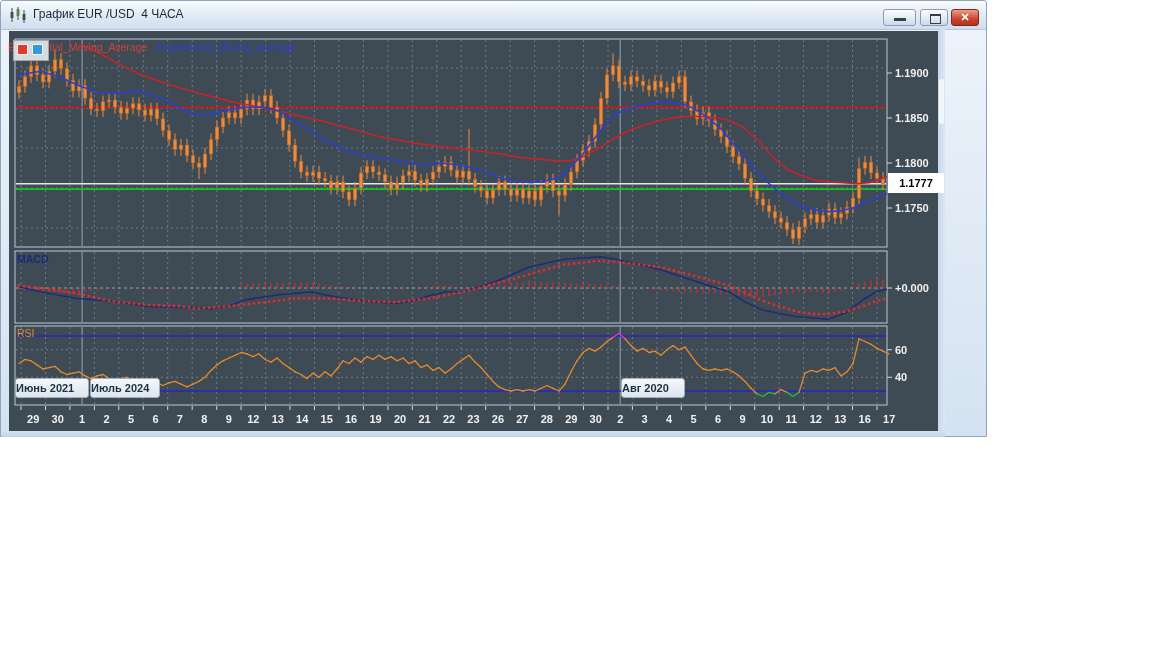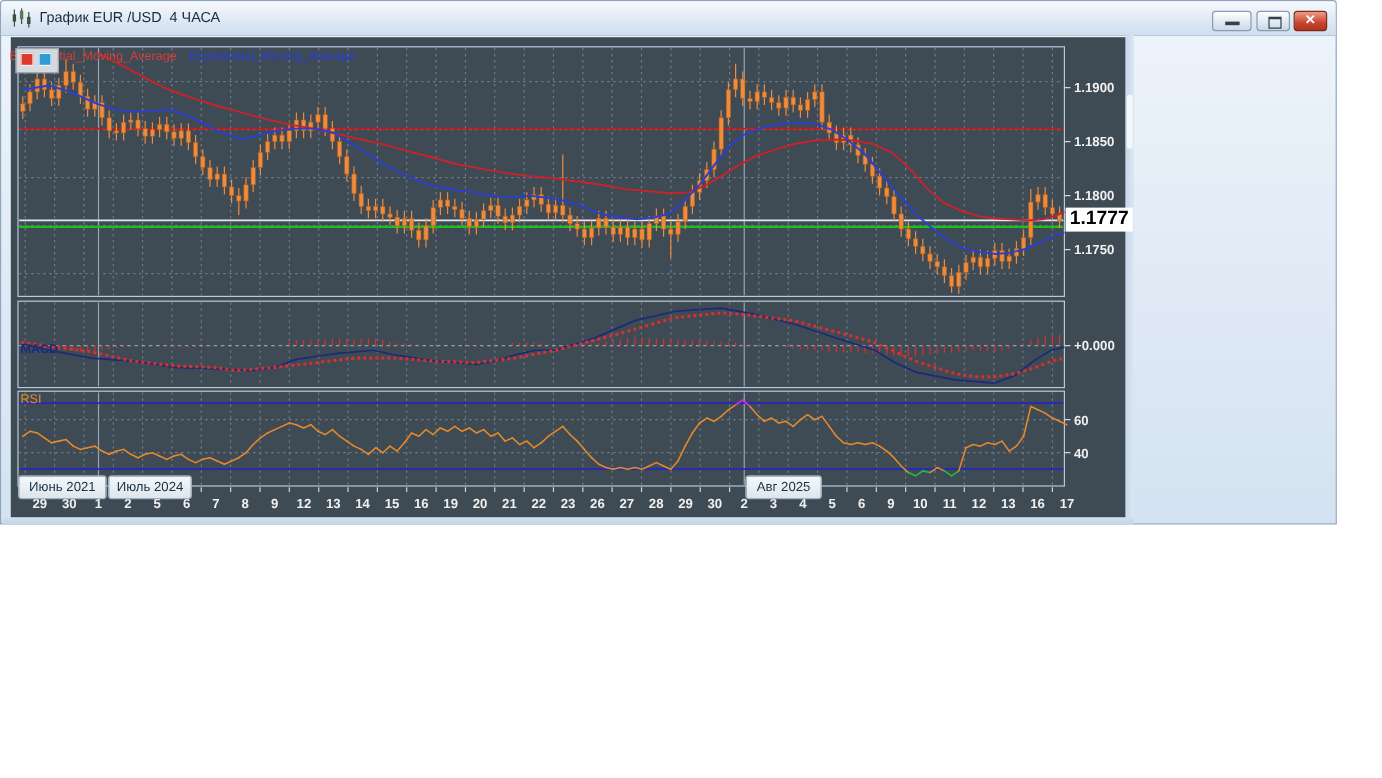--- a/index.html
+++ b/index.html
@@ -1,19 +1,19 @@
 <!DOCTYPE html>
 <html><head>
 <meta charset="utf-8">
 <style>
   html,body{margin:0;padding:0;background:#fff;}
   #stage{position:relative;width:1152px;height:648px;background:#ffffff;overflow:hidden;
          font-family:"Liberation Sans",sans-serif;}
   
-  .win{position:absolute;left:0;top:0;width:1114px;height:437px;
+  .win{position:absolute;left:0;top:0;width:987px;height:437px;
        background:linear-gradient(#eef4fb,#d4e2f1);border:1px solid #8fa5bd;
        border-radius:3px 3px 0 0;box-sizing:border-box;padding-left:28px;}
   .titlebar{position:absolute;left:0;top:0;width:100%;height:28px;
             background:linear-gradient(#f7fafd,#dde8f4 60%,#cfdeee);
             border-bottom:1px solid #b6c6d8;border-radius:3px 3px 0 0;}
   .win-icon{position:absolute;left:7px;top:5px;width:20px;height:18px;}
   .win-title{position:absolute;left:32px;top:6px;font-size:12px;color:#1c2a3a;white-space:pre;}
   .btn{position:absolute;top:8px;height:17px;border:1px solid #8a9cb2;border-radius:3px;
        background:linear-gradient(#fdfefe,#cdd9e8);box-sizing:border-box;cursor:default;}
   .btn-min{right:70px;width:33px;}
@@ -29,30 +29,30 @@
   .client svg{position:absolute;left:0;top:0;}
   svg text{font-family:"Liberation Sans",sans-serif;font-size:11px;font-weight:700;fill:#f0f0f0;}
   .ovl{position:absolute;font-size:10.5px;line-height:13px;white-space:pre;}
   .legend-red{left:-1px;top:10px;color:#d24038;z-index:2;}
   .legend-blue{left:148px;top:10px;color:#2a3fd4;z-index:2;}
   .swatchbox{left:4px;top:9px;width:36px;height:21px;background:#d6dade;border:1px solid #9aa6b0;
              z-index:3;box-sizing:border-box;}
   .sw{position:absolute;top:3px;width:11px;height:11px;border:1px solid #f2f2f2;box-sizing:border-box;}
   .sw-red{left:3px;background:#e03a2c;}
   .sw-blue{left:18px;background:#2f9bd8;}
-  .macd-label{left:8px;top:222px;color:#1b2a7a;font-weight:700;margin-top:32px;}
+  .macd-label{left:8px;top:222px;color:#1b2a7a;font-weight:700;}
   .rsi-label{left:8px;top:296px;color:#e5892b;font-weight:400;}
   .monthbox{top:347px;height:20px;background:linear-gradient(#f4f7fa,#dde6ee);
             border:1px solid #9fb0c0;border-radius:3px;color:#1c2f45;font-size:11px;
-            font-weight:400;text-align:center;line-height:19px;box-sizing:border-box;z-index:2;margin-top:18px;}
+            font-weight:700;line-height:19px;box-sizing:border-box;z-index:2;}
   .mb-jun{left:6px;width:74px;}
   .mb-jul{left:81px;width:70px;}
   .mb-aug{left:612px;width:64px;}
   .pricebox{left:879px;top:142px;width:56px;height:20px;background:#ffffff;color:#000;
-            font-size:16px;font-weight:700;text-align:center;line-height:20px;z-index:2;}
+            font-size:11px;font-weight:700;text-align:center;line-height:20px;z-index:2;}
   
   .rstrip{position:absolute;left:937px;top:28px;width:7px;height:403px;
           background:linear-gradient(90deg,#c7d8ea,#dbe7f3);}
   .rthumb{position:absolute;left:1px;top:50px;width:5px;height:45px;background:#f2f7fc;border-radius:2px;}
   .bstrip{position:absolute;left:1px;top:430px;width:943px;height:6px;background:linear-gradient(#d3e1f0,#c3d4e7);}
 </style>
 </head>
 <body>
 
 <div id="stage">
@@ -1029,21 +1029,21 @@
       <div class="ovl swatchbox">
         <span class="sw sw-red"></span>
         <span class="sw sw-blue"></span>
       </div>
 
       <div class="ovl macd-label">MACD</div>
       <div class="ovl rsi-label">RSI</div>
 
       <div class="ovl monthbox mb-jun">Июнь 2021</div>
       <div class="ovl monthbox mb-jul">Июль 2024</div>
-      <div class="ovl monthbox mb-aug">Авг 2025</div>
+      <div class="ovl monthbox mb-aug">Авг 2020</div>
 
       <div class="ovl pricebox">1.1777</div>
     </div>
 
     <div class="rstrip">
       <div class="rthumb"></div>
     </div>
     <div class="bstrip"></div>
   </div>
 </div>

